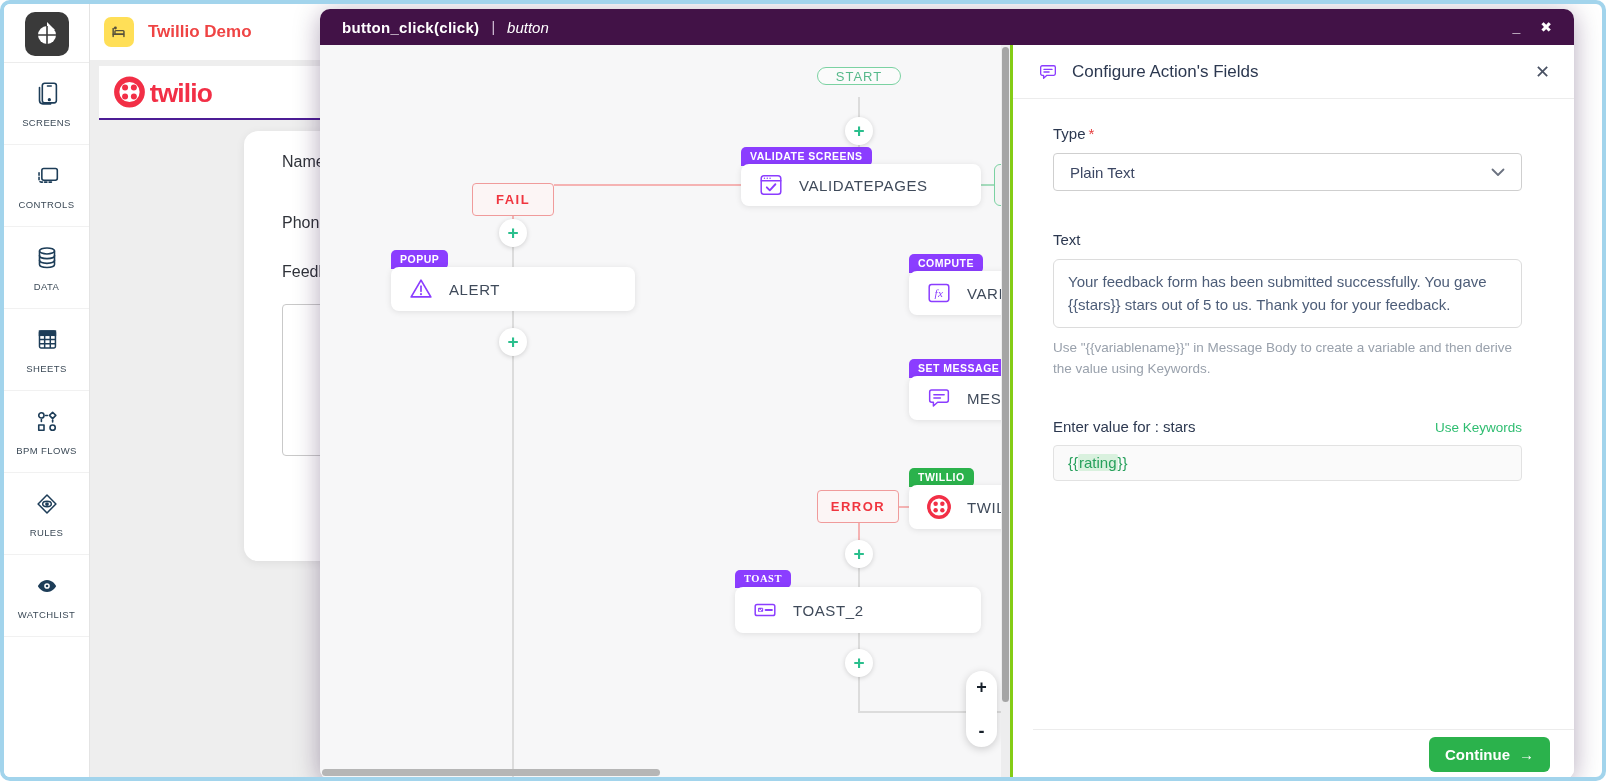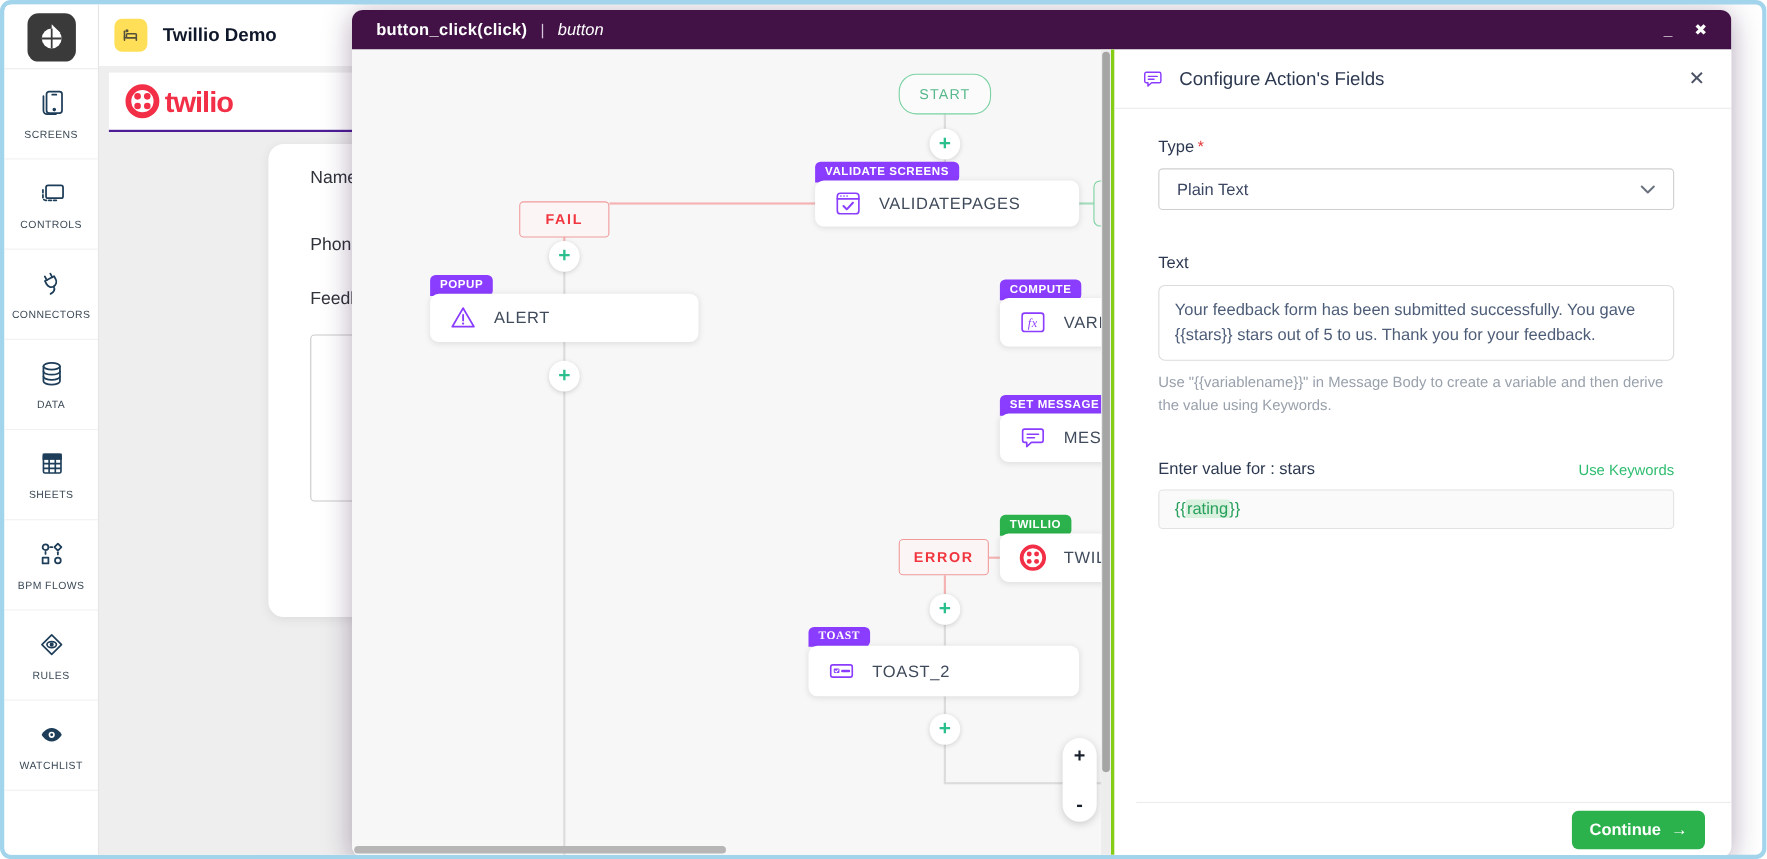--- a/index.html
+++ b/index.html
@@ -13,21 +13,21 @@
     display:flex;align-items:center;justify-content:center;cursor:pointer;}
   .s-nav{border-top:1px solid #ececec;}
   .s-item{height:82px;display:flex;flex-direction:column;align-items:center;justify-content:center;gap:8px;
     border-bottom:1px solid #f1f1f1;color:#1d3d58;cursor:pointer;}
   .s-item .s-label{font-size:9.5px;letter-spacing:.4px;color:#3c4a57;}
   .s-item svg{display:block;}
 
   
   .appbar{position:absolute;left:86px;top:0;width:232px;height:56px;background:#fff;display:flex;align-items:center;gap:14px;padding-left:14px;z-index:2;}
   .app-icon{width:30px;height:30px;border-radius:7px;background:#ffdf57;display:flex;align-items:center;justify-content:center;}
-  .app-title{font-size:17px;font-weight:bold;color:#0f172a;white-space:nowrap;}
+  .app-title{font-size:17px;font-weight:bold;color:#ef4444;white-space:nowrap;}
 
   
   .preview{position:absolute;left:86px;top:56px;width:232px;height:725px;background:#eeeeee;z-index:1;}
   .preview-topbar{position:absolute;left:9px;top:6px;width:300px;height:54px;background:#fff;border-bottom:2px solid #4c1d95;
     display:flex;align-items:center;padding-left:12px;}
   .form-card{position:absolute;left:154px;top:71px;width:380px;height:430px;background:#fff;border-radius:14px;
     box-shadow:0 2px 10px rgba(0,0,0,.07);}
   .form-label{position:absolute;left:38px;font-size:16px;color:#30333a;}
   .form-textarea{position:absolute;left:38px;top:173px;width:290px;height:152px;border:1px solid #c9c9c9;border-radius:4px;background:#fff;}
 
@@ -42,21 +42,21 @@
   .m-min{font-weight:bold;font-size:14px;cursor:pointer;line-height:10px;}
   .m-close{font-size:14px;font-weight:bold;cursor:pointer;}
   .m-body{flex:1;display:flex;position:relative;}
 
   
   .canvas{position:relative;width:690px;height:734px;background:#f7f7f8;overflow:hidden;}
   .vline,.hline{position:absolute;background:#dcdcdc;z-index:1;}
   .vline{width:1.5px;} .hline{height:1.5px;}
   .red-line{background:#f5b3b3;}
   .green-line{background:#a5dcbd;}
-  .start-pill{position:absolute;left:497px;top:22px;width:84px;height:37px;border:1.5px solid #7bd2a2;border-radius:16px;
+  .start-pill{position:absolute;left:497px;top:22px;width:84px;height:18px;border:1.5px solid #7bd2a2;border-radius:16px;
     background:#fbfbfb;color:#57b98b;font-size:13px;letter-spacing:1px;display:flex;align-items:center;justify-content:center;z-index:2;}
   .plus{position:absolute;width:28px;height:28px;border-radius:50%;background:#fff;box-shadow:0 1px 5px rgba(0,0,0,.16);
     color:#2abf8d;font-size:19px;font-weight:bold;display:flex;align-items:center;justify-content:center;z-index:3;cursor:pointer;}
   .badge{position:absolute;background:#8b3dff;color:#fff;font-size:10.5px;font-weight:bold;letter-spacing:.5px;
     padding:3px 9px 4px 9px;border-radius:5px 5px 5px 0;z-index:2;white-space:nowrap;}
   .badge.green{background:#2bb24c;}
   .card{position:absolute;background:#fff;border-radius:8px;box-shadow:0 1px 6px rgba(0,0,0,.10);
     display:flex;align-items:center;gap:14px;padding-left:16px;color:#3f4a5a;font-size:15px;letter-spacing:.6px;z-index:2;cursor:pointer;white-space:nowrap;}
   .cond{position:absolute;width:82px;height:33px;background:#fcf5f5;border:1px solid #f09b9b;border-radius:4px;
     color:#f0353f;font-weight:bold;font-size:13px;letter-spacing:1.5px;display:flex;align-items:center;justify-content:center;z-index:2;}
@@ -119,30 +119,20 @@
       </div>
       <div class="s-item">
         <svg width="30" height="30" viewBox="0 0 32 32" fill="none" stroke="#1d3d58" stroke-width="1.7" stroke-linecap="round" stroke-linejoin="round">
           <rect x="10.5" y="8" width="16.5" height="12.5" rx="2"></rect>
           <path d="M7.5 12.5 v7.5 a2.5 2.5 0 0 0 2.5 2.5 h11" stroke-dasharray="2.6 2.2"></path>
         </svg>
         <span class="s-label">CONTROLS</span>
       </div>
       <div class="s-item">
         <svg width="30" height="30" viewBox="0 0 32 32" fill="none" stroke="#1d3d58" stroke-width="1.7" stroke-linecap="round" stroke-linejoin="round">
-          <g transform="rotate(-28 16 15)">
-            <path d="M13 6.5 v4 M19 6.5 v4"></path>
-            <path d="M11 10.5 h10 v3.5 a5 5 0 0 1 -10 0 z"></path>
-            <path d="M16 19 c0 3.5 -2.5 5 -6 5"></path>
-          </g>
-        </svg>
-        <span class="s-label">CONNECTORS</span>
-      </div>
-      <div class="s-item">
-        <svg width="30" height="30" viewBox="0 0 32 32" fill="none" stroke="#1d3d58" stroke-width="1.7" stroke-linecap="round" stroke-linejoin="round">
           <ellipse cx="16" cy="8.5" rx="8" ry="3.2"></ellipse>
           <path d="M8 8.5 v5 c0 1.8 3.6 3.2 8 3.2 s8 -1.4 8 -3.2 v-5"></path>
           <path d="M8 13.5 v5 c0 1.8 3.6 3.2 8 3.2 s8 -1.4 8 -3.2 v-5"></path>
           <path d="M8 18.5 v4.5 c0 1.8 3.6 3.2 8 3.2 s8 -1.4 8 -3.2 v-4.5"></path>
         </svg>
         <span class="s-label">DATA</span>
       </div>
       <div class="s-item">
         <svg width="30" height="30" viewBox="0 0 32 32" fill="none" stroke="#1d3d58" stroke-width="1.6">
           <rect x="8" y="6.5" width="17" height="18" rx="1.5"></rect>

